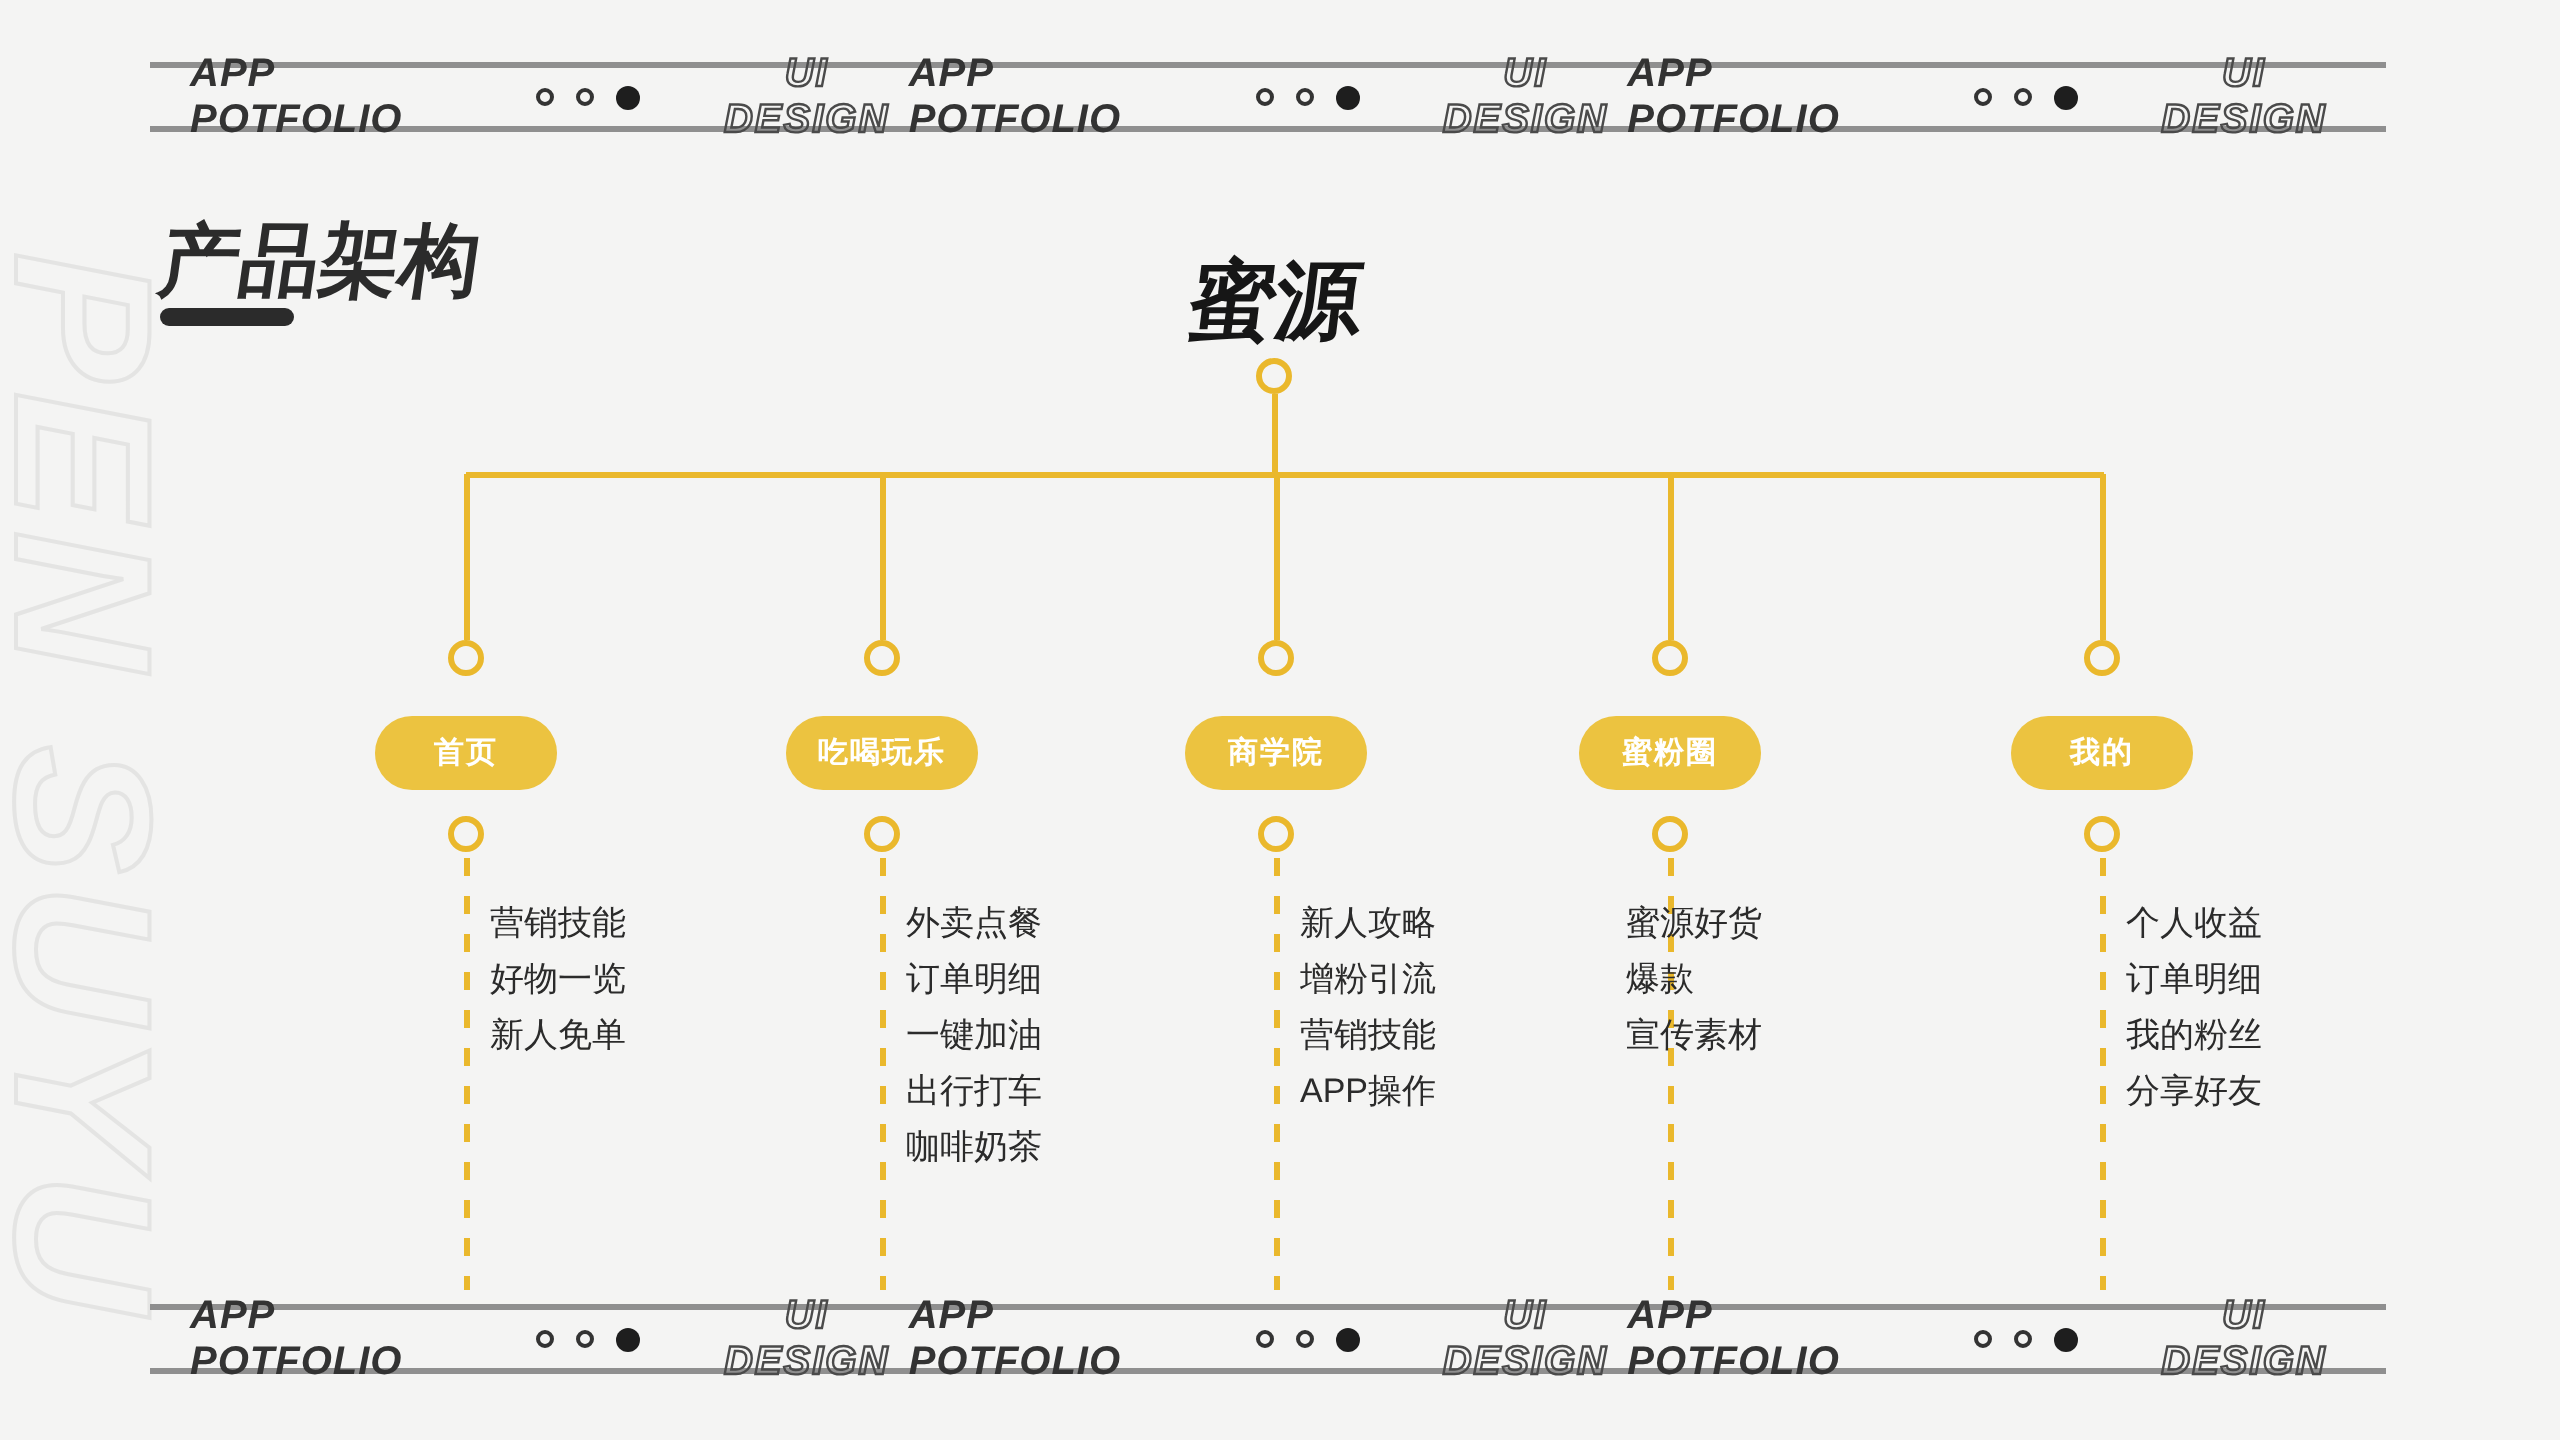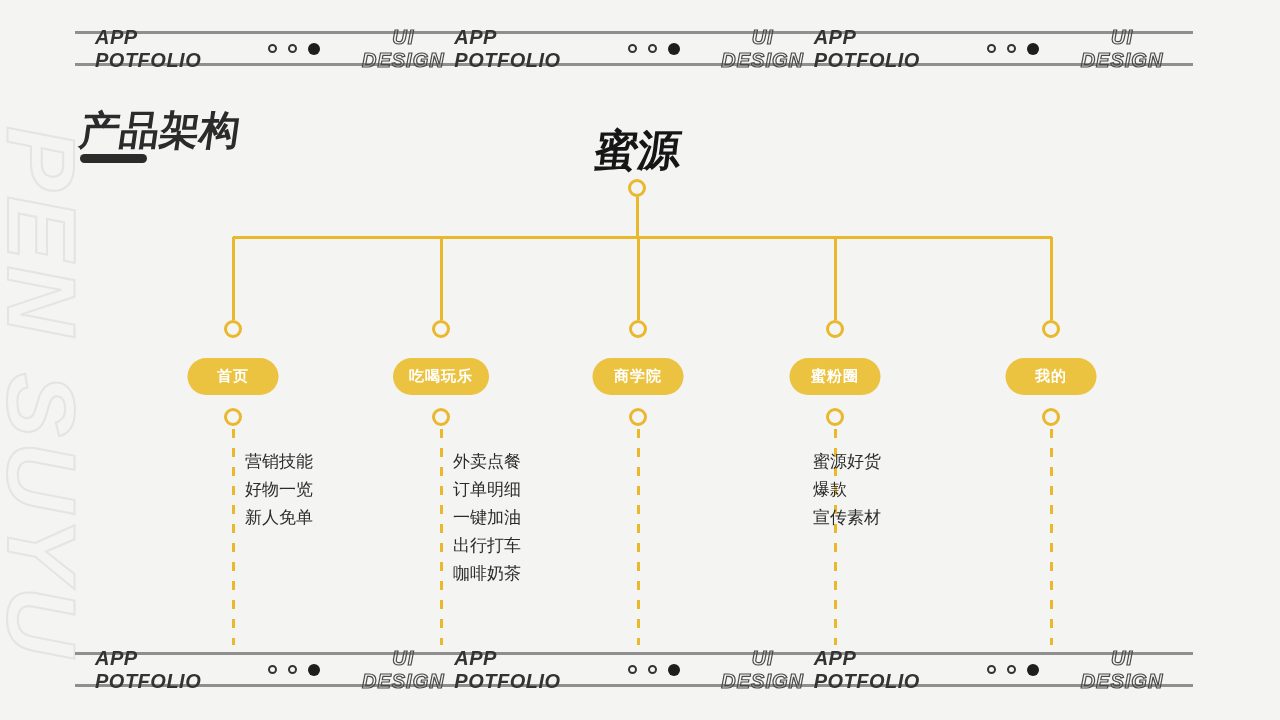--- a/index.html
+++ b/index.html
@@ -187,35 +187,47 @@
         <li>订单明细</li>
         <li>一键加油</li>
         <li>出行打车</li>
         <li>咖啡奶茶</li>
       </ul>
       <div class="vline" style="left:636.5px"></div>
      <div class="node-circle" style="left:629px; top:320px"></div>
      <div class="pill" style="left:638px">商学院</div>
      <div class="node-circle" style="left:629px; top:408px"></div>
      <div class="dashline" style="left:636.5px"></div>
+     <ul class="items" style="left:650px">
+        <li>新人攻略</li>
+        <li>增粉引流</li>
+        <li>营销技能</li>
+        <li>APP操作</li>
+      </ul>
       <div class="vline" style="left:833.5px"></div>
      <div class="node-circle" style="left:826px; top:320px"></div>
      <div class="pill" style="left:835px">蜜粉圈</div>
      <div class="node-circle" style="left:826px; top:408px"></div>
      <div class="dashline" style="left:833.5px"></div>
      <ul class="items" style="left:813px">
         <li>蜜源好货</li>
         <li>爆款</li>
         <li>宣传素材</li>
       </ul>
       <div class="vline" style="left:1049.5px"></div>
      <div class="node-circle" style="left:1042px; top:320px"></div>
      <div class="pill" style="left:1051px">我的</div>
      <div class="node-circle" style="left:1042px; top:408px"></div>
      <div class="dashline" style="left:1049.5px"></div>
+     <ul class="items" style="left:1063px">
+        <li>个人收益</li>
+        <li>订单明细</li>
+        <li>我的粉丝</li>
+        <li>分享好友</li>
+      </ul>
     </div>
 
   <div class="banner banner-bottom" id="banner-bottom">
       <div class="banner-unit">
          <span class="app-label">APP POTFOLIO</span>
          <span class="dots">
           <span class="dot hollow"></span>
           <span class="dot hollow"></span>
           <span class="dot filled"></span>
         </span>

